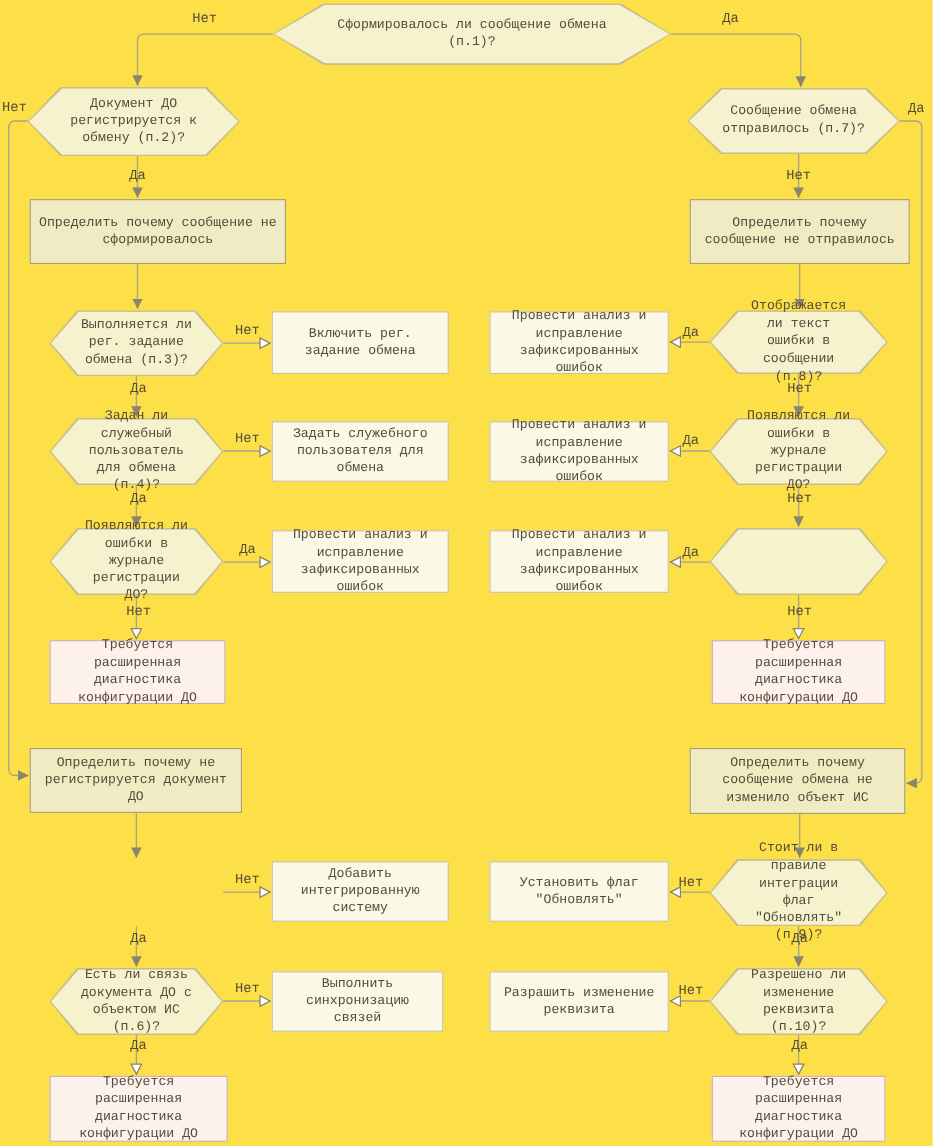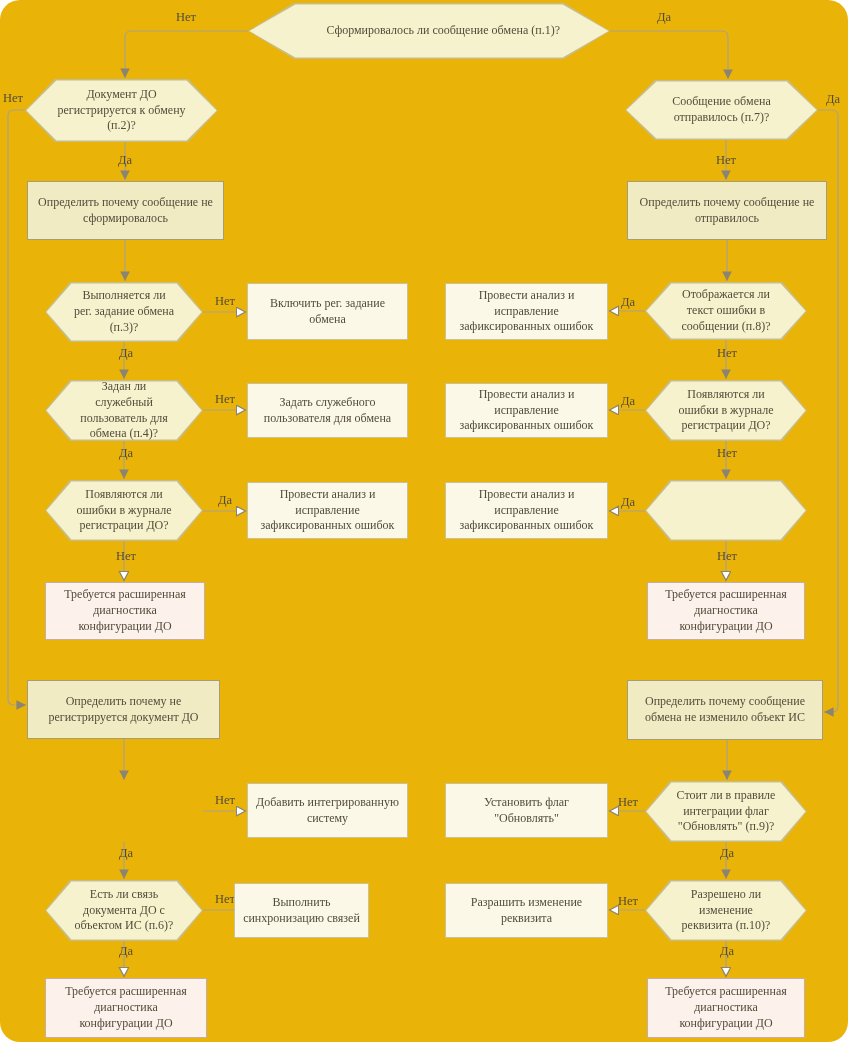--- a/index.html
+++ b/index.html
@@ -3,22 +3,22 @@
 <meta charset="utf-8">
 <style>
   :root{
     --hex_fill:#f7f2ce; --hex_border:#c6bd8c;
     --rect_fill:#f1ebc4; --rect_border:#a59d79;
     --action_fill:#fbf8e7; --action_border:#c9c197;
     --pink_fill:#fdf1ec; --pink_border:#c9ada2;
     --line:#a9a28a; --line_dark:#8a8470; --text:#534c3a;
   }
   html,body{margin:0;padding:0;background:#fff;}
-  #canvas{position:relative;width:848px;height:1042px;background:#eab308;overflow:hidden;
-          font-family:Liberation Serif, serif;color:var(--text);border-radius:20px;}
+  #canvas{position:relative;width:848px;height:1042px;background:#fde047;overflow:hidden;
+          font-family:Liberation Mono, monospace;color:var(--text);}
   #wires{position:absolute;left:0;top:0;width:848px;height:1042px;}
   #wires path.w{fill:none;stroke:var(--line);stroke-width:1.2px;}
   #wires .mk-f{fill:var(--line_dark);stroke:none;}
   #wires .mk-h{fill:#ffffff;stroke:var(--line_dark);stroke-width:1;}
   .node{position:absolute;display:flex;align-items:center;justify-content:flex-end;
         text-align:center;font-size:12px;line-height:1.32;box-sizing:border-box;}
   .rect{background:var(--rect_fill);border:1px solid var(--rect_border);padding:2px 6px;}
   .action{background:var(--action_fill);border:1px solid var(--action_border);padding:2px 6px;}
   .pink{background:var(--pink_fill);border:1px solid var(--pink_border);padding:2px 16px;}
   .hex{background:transparent;}
@@ -112,21 +112,21 @@
     <div class="hx-b"></div>
       <div class="hx-f"></div>
     <span class="txt">Сформировалось ли сообщение обмена (п.1)?</span>
   </div>
 
   <div class="node hex tip-md" style="left:25px;top:79px;width:193px;height:63px">
     <div class="hx-b"></div>
       <div class="hx-f"></div>
     <span class="txt">Документ ДО регистрируется к обмену (п.2)?</span>
   </div>
-  <div class="node rect" style="left:27px;top:181px;width:197px;height:59px">
+  <div class="node rect" style="left:27px;top:181px;width:233px;height:59px">
     <span>Определить почему сообщение не сформировалось</span>
   </div>
   <div class="node hex tip-sm" style="left:45px;top:282px;width:158px;height:60px">
     <div class="hx-b"></div>
       <div class="hx-f"></div>
     <span class="txt">Выполняется ли рег. задание обмена (п.3)?</span>
   </div>
   <div class="node action" style="left:247px;top:283px;width:161px;height:57px">
     <span>Включить рег. задание обмена</span>
   </div>
@@ -153,21 +153,21 @@
     <span>Определить почему не регистрируется документ ДО</span>
   </div>
   <div class="node action" style="left:247px;top:783px;width:161px;height:55px">
     <span>Добавить интегрированную систему</span>
   </div>
   <div class="node hex tip-sm" style="left:45px;top:880px;width:158px;height:61px">
     <div class="hx-b"></div>
       <div class="hx-f"></div>
     <span class="txt">Есть ли связь документа ДО с объектом ИС (п.6)?</span>
   </div>
-  <div class="node action" style="left:234px;top:883px;width:135px;height:55px">
+  <div class="node action" style="left:247px;top:883px;width:156px;height:55px">
     <span>Выполнить синхронизацию связей</span>
   </div>
   <div class="node pink" style="left:45px;top:978px;width:162px;height:60px">
     <span>Требуется расширенная диагностика конфигурации ДО</span>
   </div>
 
   <div class="node hex tip-md" style="left:625px;top:80px;width:193px;height:60px">
     <div class="hx-b"></div>
       <div class="hx-f"></div>
     <span class="txt">Сообщение обмена отправилось (п.7)?</span>

